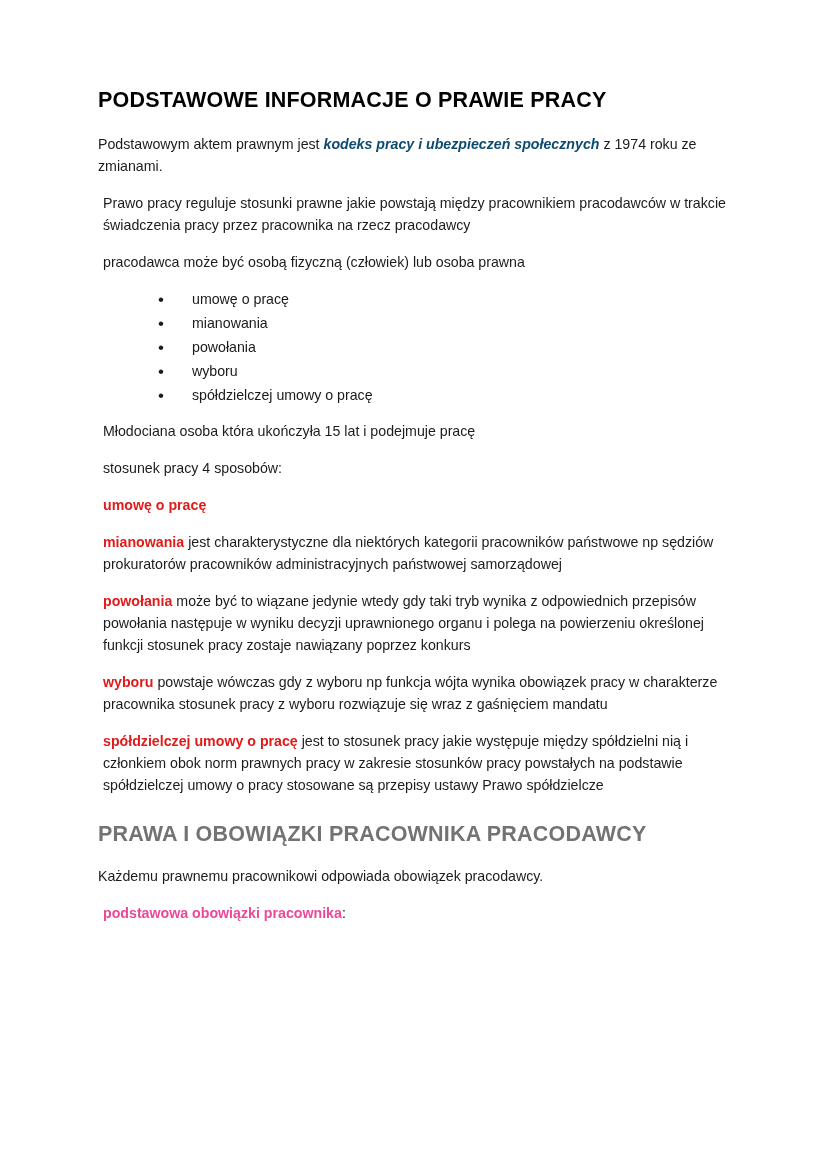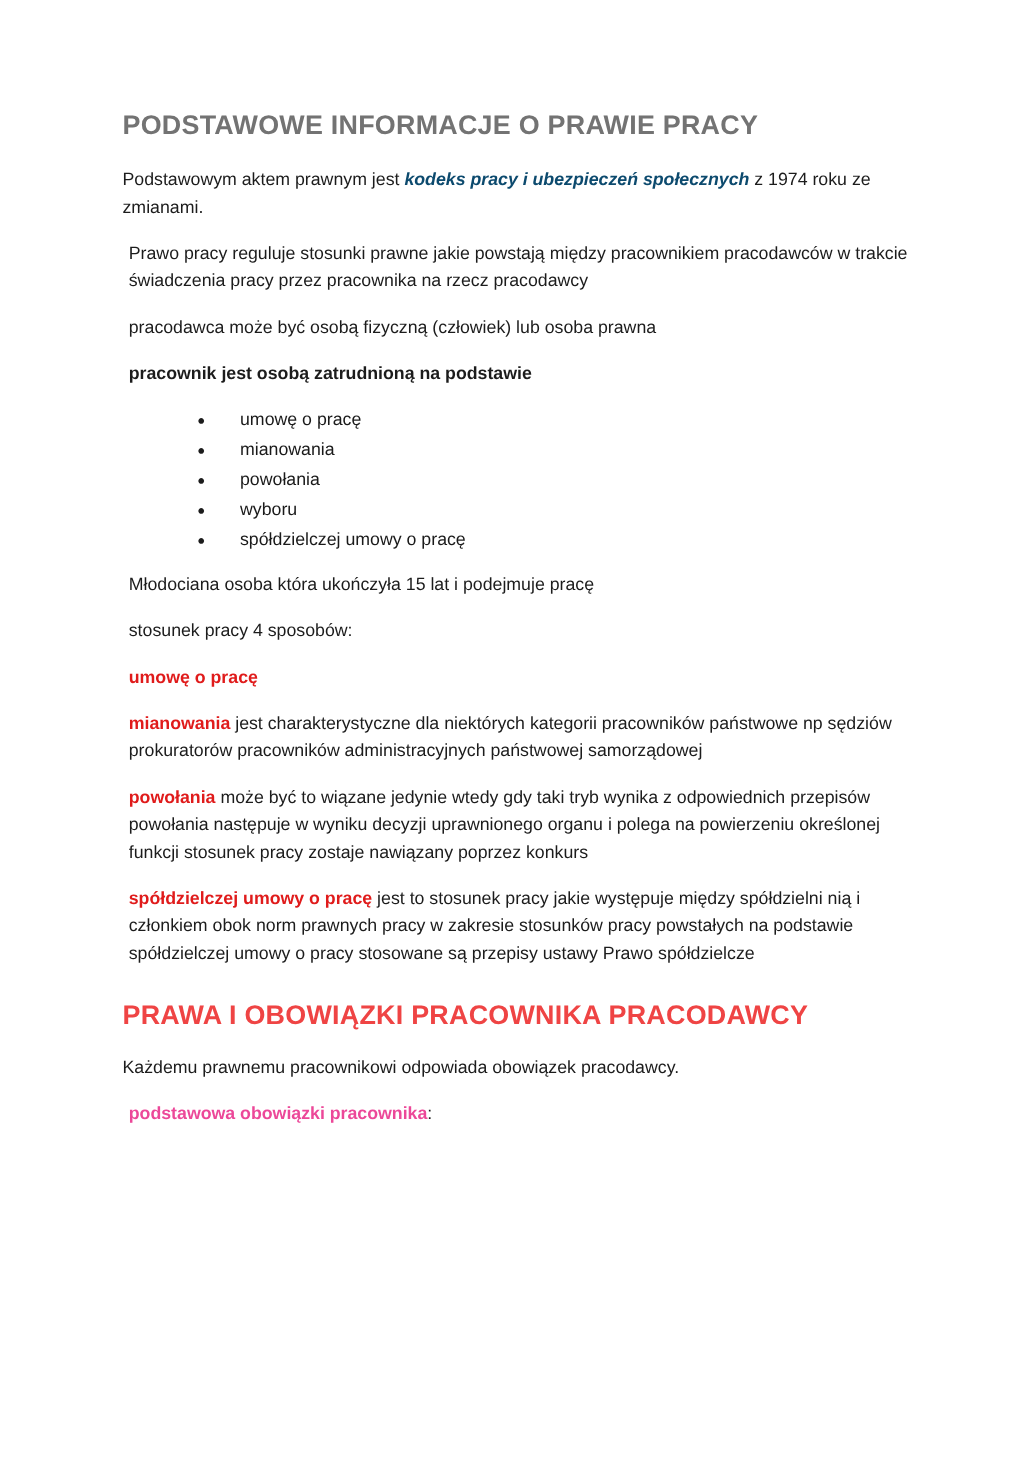--- a/index.html
+++ b/index.html
@@ -23,22 +23,22 @@
     box-sizing: border-box;
     padding: 88px 98px 60px 98px;
   }
   h1.section-title {
     font-size: 21.5px;
     font-weight: bold;
     letter-spacing: 0.2px;
     margin: 0 0 19px 0;
     line-height: 1.2;
   }
-  h1.red { color: #737373; }
-  h1.cyan { color: #ef4444; }
+  h1.red { color: #000000; }
+  h1.cyan { color: #737373; }
   h1.second {
     margin-top: 26px;
     margin-bottom: 17px;
   }
   p.para {
     font-size: 14.2px;
     line-height: 1.55;
     margin: 0 0 15px 0;
     color: #1c1c1c;
   }
@@ -78,21 +78,20 @@
 <div class="page">
 
   <h1 class="section-title red">PODSTAWOWE INFORMACJE O PRAWIE PRACY</h1>
 
   <p class="para"><span>Podstawowym aktem prawnym jest </span><span class="red-bold-italic">kodeks pracy i ubezpieczeń społecznych</span><span> z 1974 roku ze zmianami.</span></p>
 
   <p class="para indent">Prawo pracy reguluje stosunki prawne jakie powstają między pracownikiem pracodawców w trakcie świadczenia pracy przez pracownika na rzecz pracodawcy</p>
 
   <p class="para indent">pracodawca może być osobą fizyczną (człowiek) lub osoba prawna</p>
 
-  <p class="para indent bolded">pracownik jest osobą zatrudnioną na podstawie</p>
 
   <ul class="bullets">
     <li>umowę o pracę</li>
     <li> mianowania</li>
     <li>powołania</li>
     <li>wyboru</li>
     <li> spółdzielczej umowy o pracę</li>
   </ul>
 
   <p class="para indent">Młodociana osoba która ukończyła 15 lat i podejmuje pracę</p>
@@ -100,20 +99,21 @@
 
 
   <p class="para indent">stosunek pracy 4 sposobów:</p>
 
   <p class="para indent"><span class="red-bold">umowę o pracę</span></p>
 
   <p class="para indent"><span class="red-bold"> mianowania</span><span> jest charakterystyczne dla niektórych kategorii pracowników państwowe np sędziów prokuratorów pracowników administracyjnych państwowej samorządowej</span></p>
 
   <p class="para indent"><span class="red-bold">powołania</span><span> może być to wiązane jedynie wtedy gdy taki tryb wynika z odpowiednich przepisów powołania następuje w wyniku decyzji uprawnionego organu i polega na powierzeniu określonej funkcji stosunek pracy zostaje nawiązany poprzez konkurs</span></p>
 
+  <p class="para indent"><span class="red-bold">wyboru</span><span> powstaje wówczas gdy z wyboru np funkcja wójta wynika obowiązek pracy w charakterze pracownika stosunek pracy z wyboru rozwiązuje się wraz z gaśnięciem mandatu</span></p>
 
   <p class="para indent"><span class="red-bold"> spółdzielczej umowy o pracę</span><span> jest to stosunek pracy jakie występuje między spółdzielni nią i członkiem obok norm prawnych pracy w zakresie stosunków pracy powstałych na podstawie spółdzielczej umowy o pracy stosowane są przepisy ustawy Prawo spółdzielcze</span></p>
 
   <h1 class="section-title cyan second">PRAWA I OBOWIĄZKI PRACOWNIKA PRACODAWCY</h1>
 
   <p class="para">Każdemu prawnemu pracownikowi odpowiada obowiązek pracodawcy.</p>
 
   <p class="para indent"><span class="cyan-bold">podstawowa obowiązki pracownika</span><span>:</span></p>
 
 

